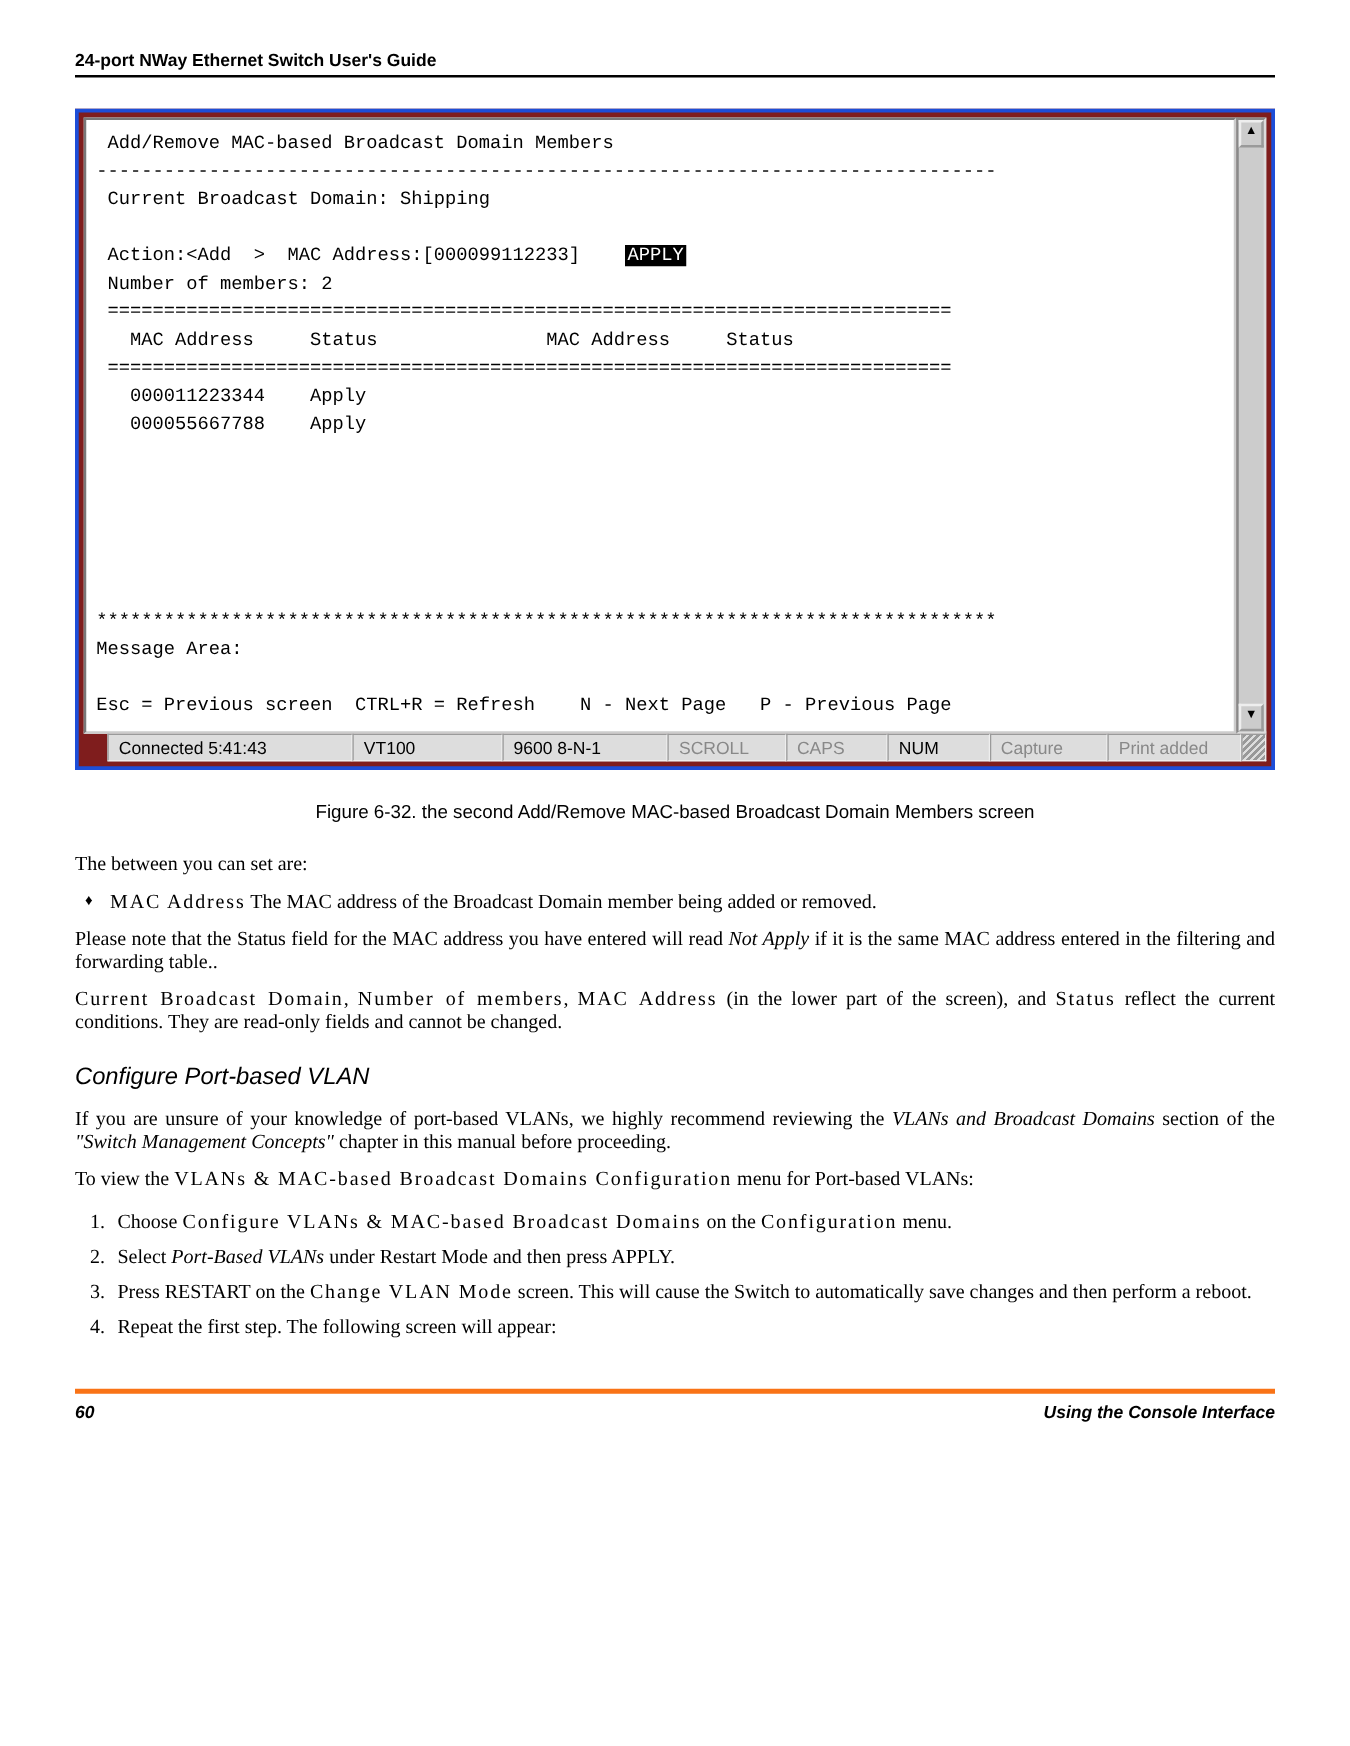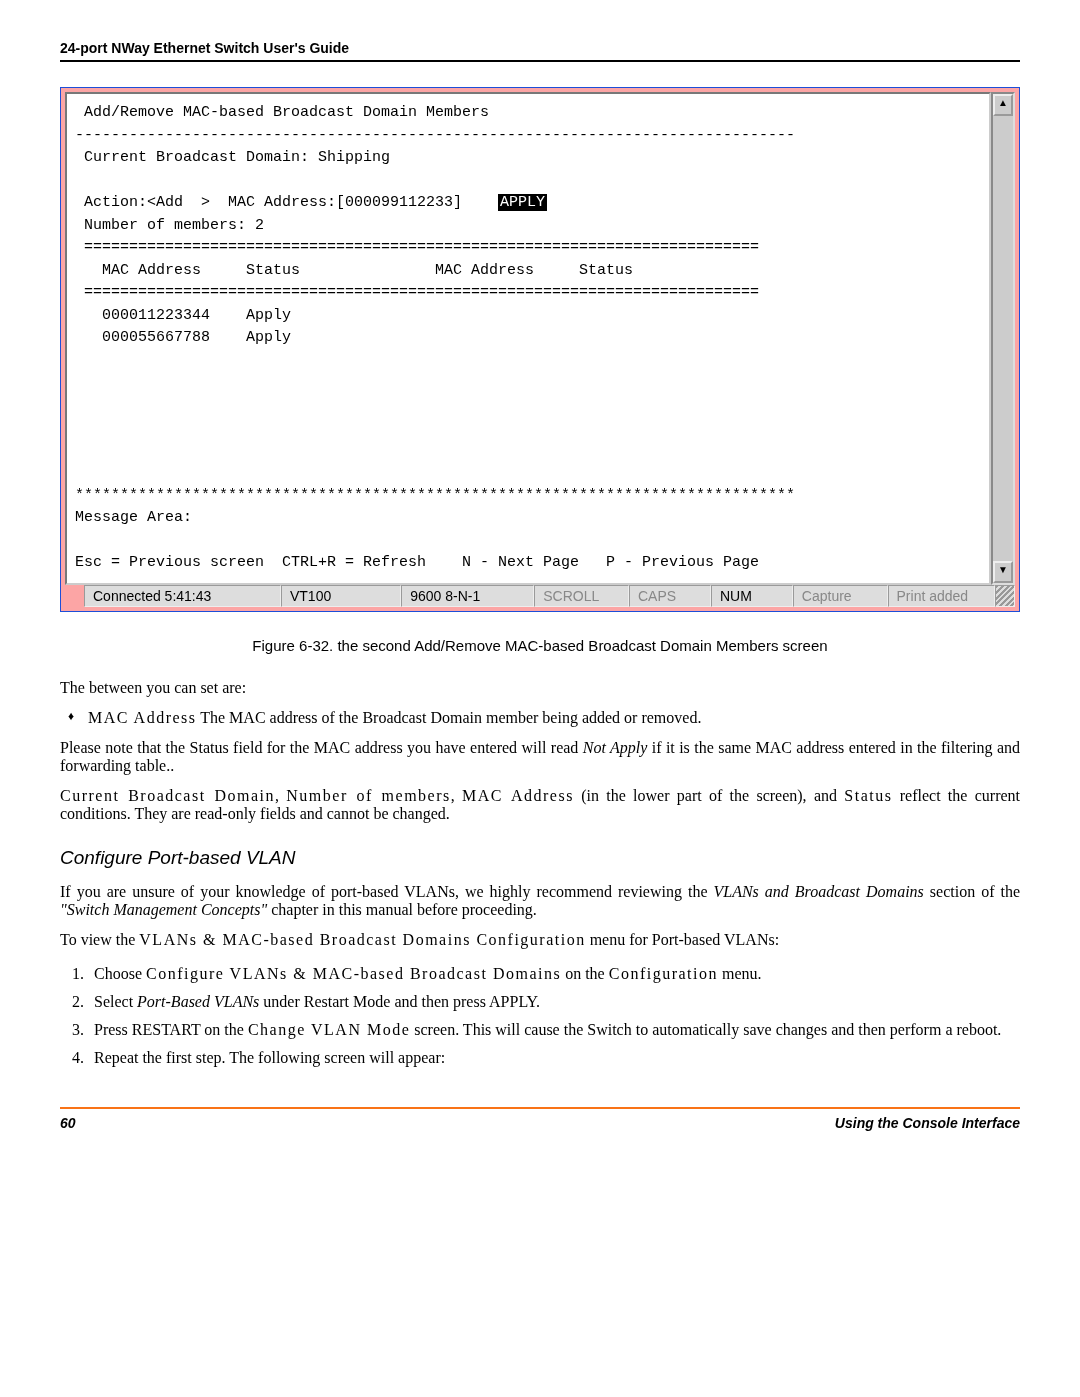--- a/index.html
+++ b/index.html
@@ -13,22 +13,22 @@
   }
   .header-right {
     font-family: Arial, sans-serif;
     font-weight: bold;
     font-size: 14px;
     border-bottom: 2px solid #000;
     padding-bottom: 4px;
     margin-bottom: 25px;
   }
   .terminal-window {
-    border: 1px solid #1d4ed8;
-    background: #fca5a5;
+    border: 3px solid #1d4ed8;
+    background: #7f1d1d;
     padding: 4px;
     position: relative;
     width: 100%;
     box-sizing: border-box;
   }
   .terminal-content-wrap {
     display: flex;
   }
   .terminal-content {
     background: #fff;
@@ -120,21 +120,21 @@
   .spaced {
     letter-spacing: 1.5px;
   }
   .section-heading {
     font-style: italic;
     font-family: Arial, sans-serif;
     font-size: 19px;
     margin: 24px 0 14px 0;
   }
   .footer {
-    border-top: 2px solid #f97316;
+    border-top: 4px solid #f97316;
     margin-top: 40px;
     padding-top: 6px;
     display: flex;
     justify-content: space-between;
     font-family: Arial, sans-serif;
     font-style: italic;
     font-weight: bold;
     font-size: 14px;
   }
   em { font-style: italic; }

